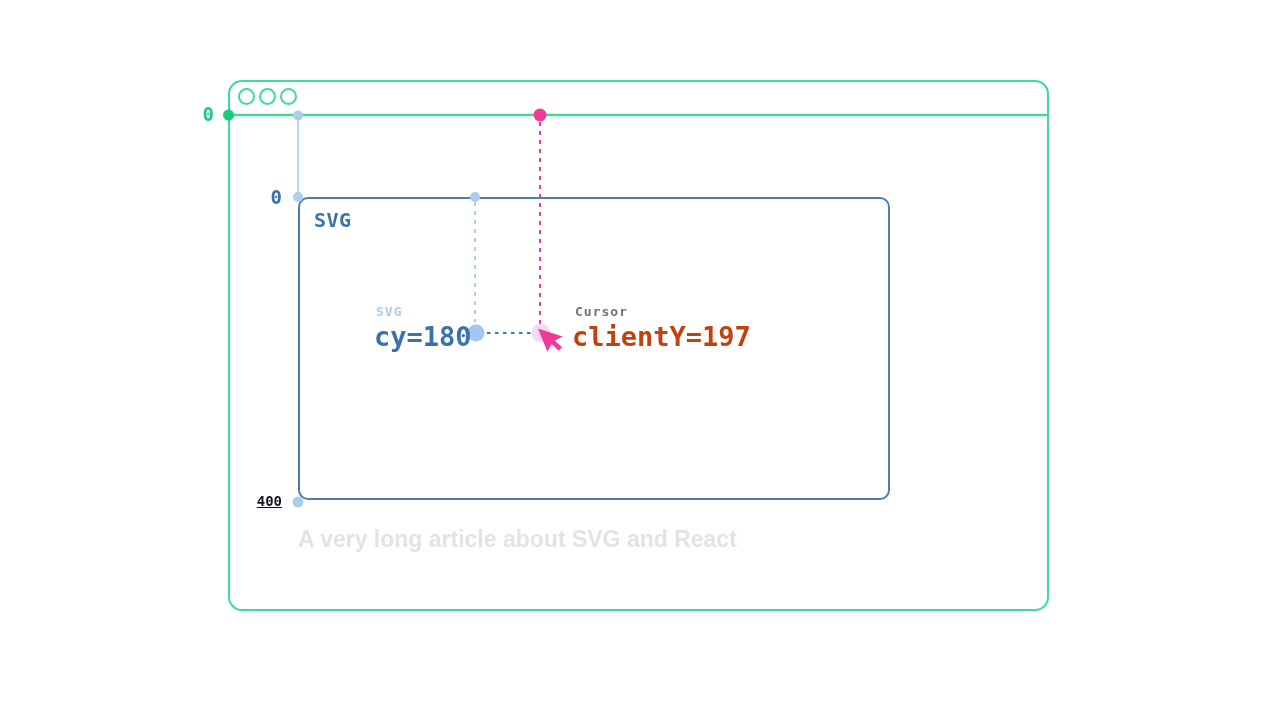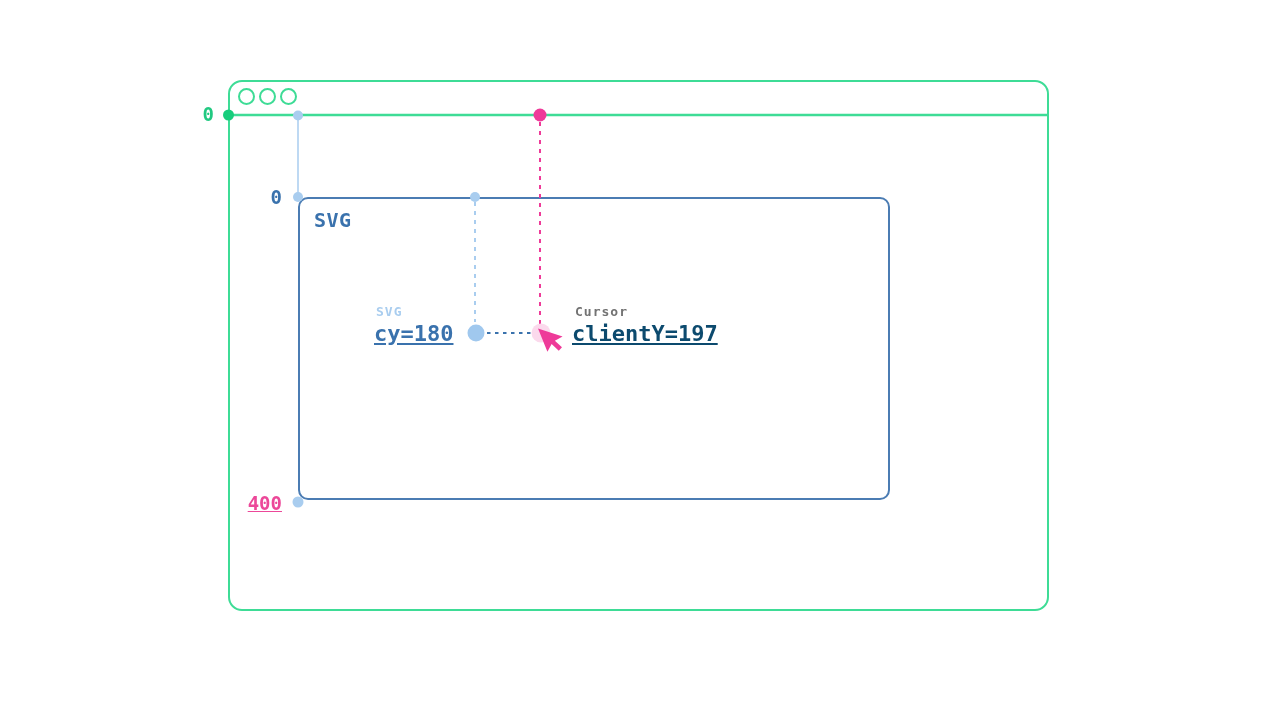--- a/index.html
+++ b/index.html
@@ -55,40 +55,39 @@
 
   
   .mono-label {
     font-family: "DejaVu Sans Mono", monospace;
     font-weight: bold;
     text-align: right;
     line-height: 1;
   }
   .lbl-client-origin { left: 184px; top: 105px; width: 30px; font-size: 19px; color: #21c981; }
   .lbl-svg-origin    { left: 252px; top: 188px; width: 30px; font-size: 19px; color: #3a72ad; }
-  .lbl-svg-end       { left: 230px; top: 494px; width: 52px; font-size: 19px; color: #ec4899; text-decoration: underline; }
+  .lbl-svg-end       { left: 230px; top: 494px; width: 52px; font-size: 14px; color: #0f172a; text-decoration: underline; }
 
   .caption {
     font-family: "DejaVu Sans Mono", monospace;
     font-weight: bold;
     font-size: 13px;
     letter-spacing: 1px;
     line-height: 1;
   }
   .value {
     font-family: "DejaVu Sans Mono", monospace;
     font-weight: bold;
-    font-size: 22px;
+    font-size: 27px;
     line-height: 1;
-    text-decoration: underline;
   }
   .pt-caption   { left: 376px; top: 305px; color: #a9cdef; }
   .pt-value     { left: 374px; top: 323px; color: #3a72ad; }
   .cur-caption  { left: 575px; top: 305px; color: #737373; }
-  .cur-value    { left: 572px; top: 323px; color: #0c4a6e; text-align: center; }
+  .cur-value    { left: 572px; top: 323px; color: #c2410c; text-align: center; }
 
   
   .article {
     position: absolute;
     left: 68px; top: 444px;
     width: 640px;
   }
   .article-heading {
     font-size: 23px;
     font-weight: bold;
@@ -113,20 +112,27 @@
 </head>
 <body>
 
 <div class="canvas">
 
   <div class="browser-window">
     <div class="traffic-light tl-1"></div>
     <div class="traffic-light tl-2"></div>
     <div class="traffic-light tl-3"></div>
 
+    <div class="article">
+      <div class="article-heading">A very long article about SVG and React</div>
+      <div class="article-para">
+        
+        
+      </div>
+    </div>
   </div>
 
   <div class="svg-box">
     <div class="svg-box-title">SVG</div>
   </div>
 
   <svg class="overlay" width="1280" height="720" viewBox="0 0 1280 720">
 
     <line x1="229" y1="115" x2="1048" y2="115" stroke="#3edc96" stroke-width="2.5"></line>
 

